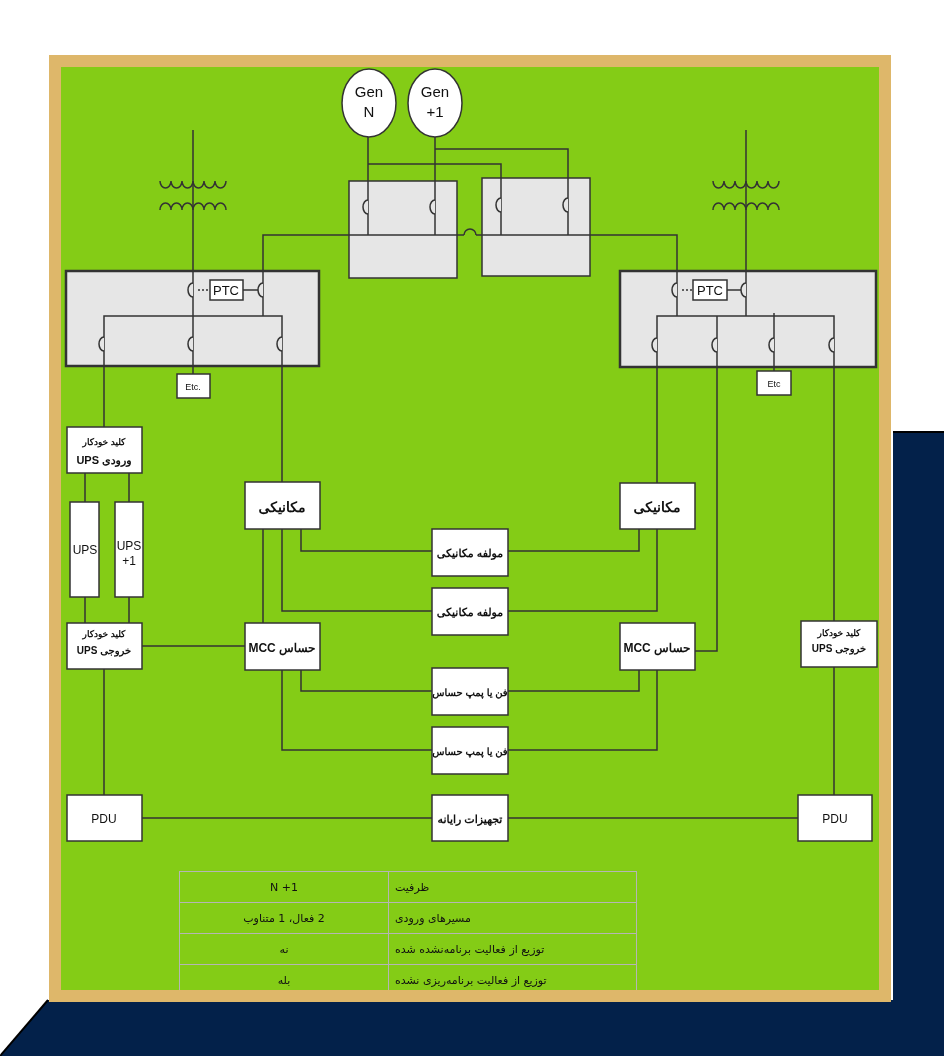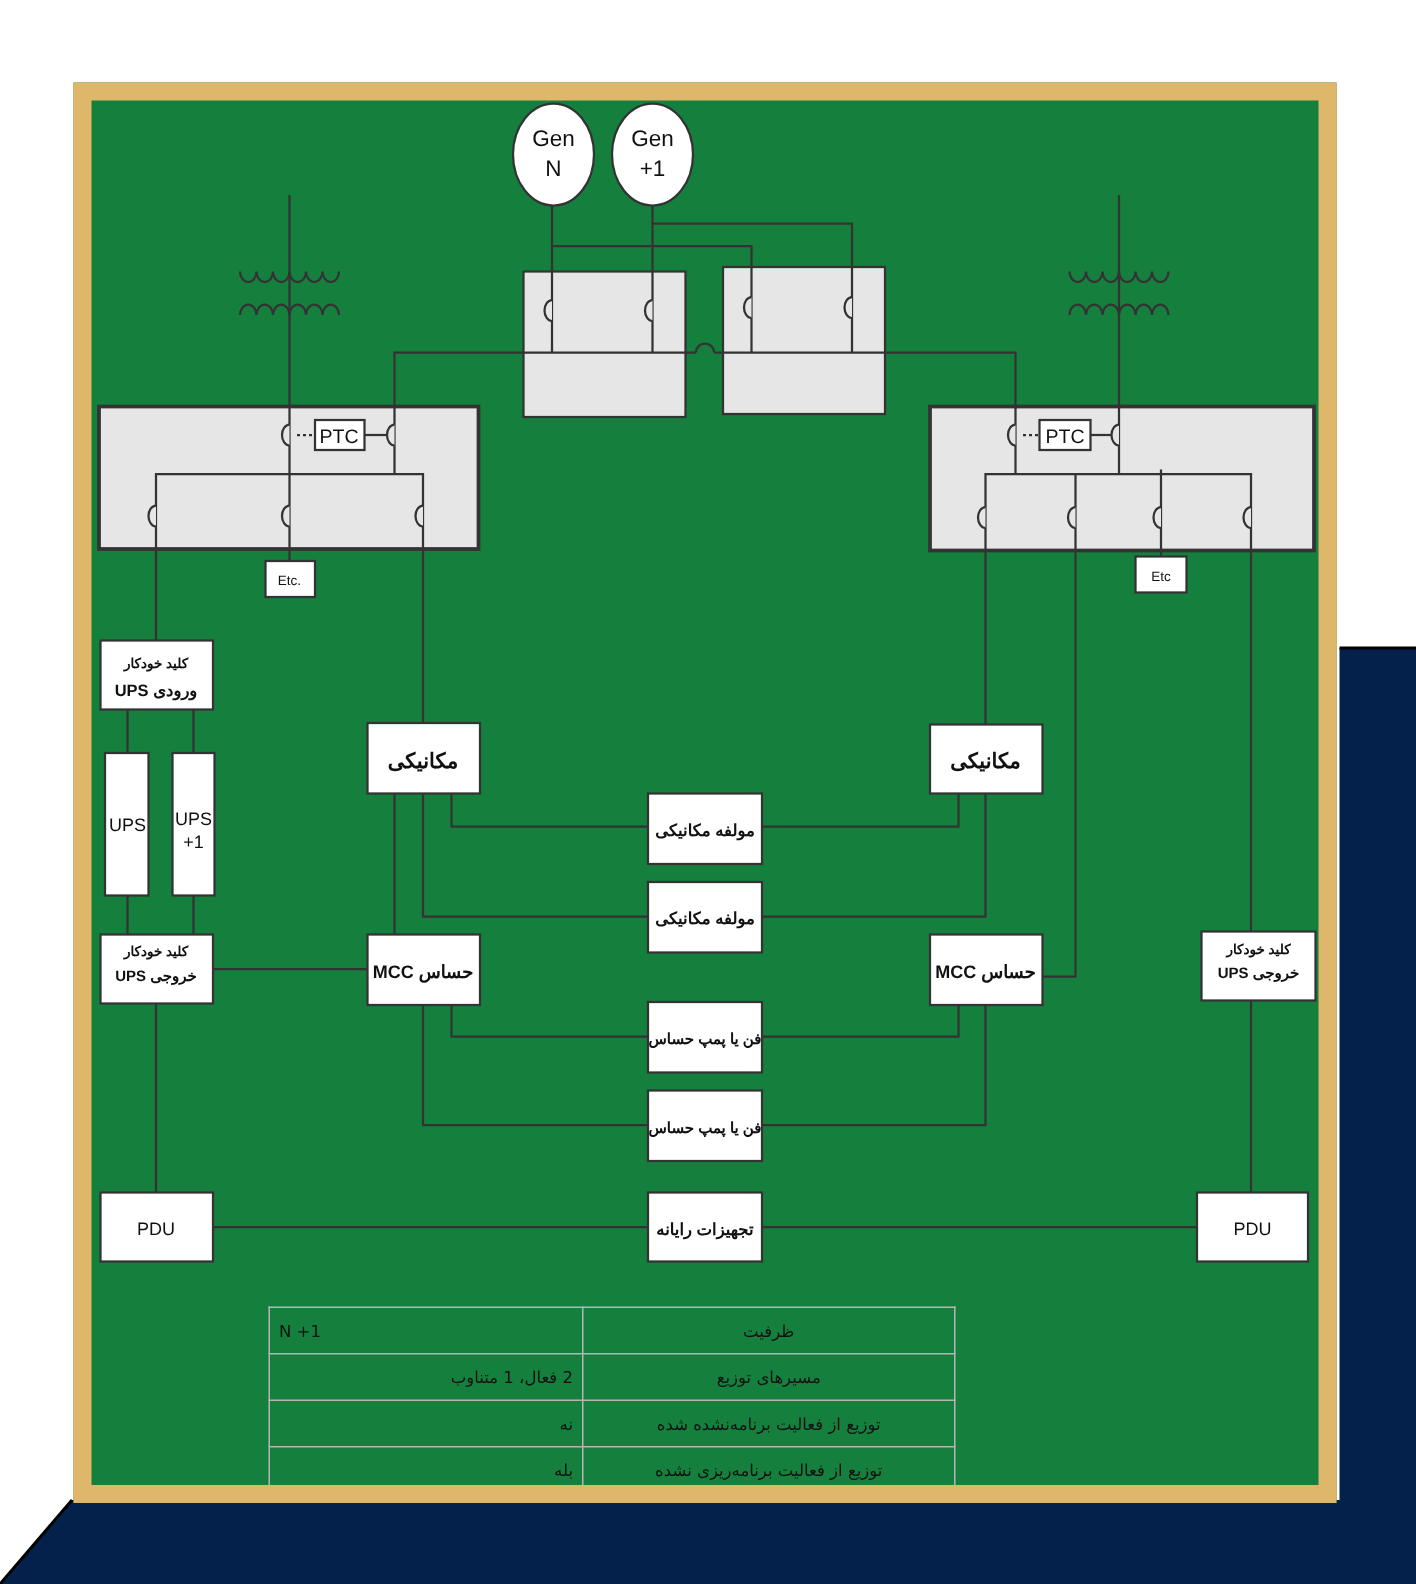--- a/index.html
+++ b/index.html
@@ -13,36 +13,36 @@
       background: #03214a;
       clip-path: polygon(48px 1000px, 893px 1000px, 893px 432px, 944px 432px, 944px 1056px, 0px 1056px);
     }
     .navy-edge {
       position: absolute; left: 0; top: 0; width: 944px; height: 1056px;
       pointer-events: none;
     }
     .frame {
       position: absolute; left: 49px; top: 55px; width: 818px; height: 923px;
       border: 12px solid #deb76a;
-      background: #15803d;
+      background: #84cc16;
       overflow: hidden;
     }
     .diagram-svg { position: absolute; left: -61px; top: -67px; }
     .diagram-svg text { font-family: "Liberation Sans", sans-serif; fill: #111; }
     .lbl-ar { font-family: "DejaVu Sans", sans-serif; font-weight: bold; }
     .spec-table {
       position: absolute; left: 118px; top: 804px; width: 458px;
       border-collapse: collapse; direction: rtl;
       font-family: "DejaVu Sans", sans-serif; font-size: 11px; color: #111;
     }
     .spec-table td {
       border: 1.5px solid #b5b5b5; height: 30px; padding: 0 6px;
     }
-    .spec-table td.key { text-align: center; width: 235px; }
-    .spec-table td.val { }
+    .spec-table td.key { text-align: left; width: 235px; }
+    .spec-table td.val { text-align: center; }
   </style>
 </head>
 <body>
 
 <div class="navy-block"></div>
 <svg class="navy-edge" width="944" height="1056">
   <line x1="48" y1="1000" x2="0" y2="1056" stroke="#000" stroke-width="2"></line>
   <line x1="893" y1="432" x2="944" y2="432" stroke="#000" stroke-width="2"></line>
 </svg>
 
@@ -200,21 +200,21 @@
     <text x="835" y="823" text-anchor="middle" font-size="12" stroke="none">PDU</text>
   </svg>
 
   <table class="spec-table">
     <tbody>
       <tr>
         <td class="key">ظرفیت</td>
         <td class="val" dir="ltr">N +1</td>
       </tr>
       <tr>
-        <td class="key">مسیرهای توزیع</td>
+        <td class="key">مسیرهای ورودی</td>
         <td class="val">2 فعال، 1 متناوب</td>
       </tr>
       <tr>
         <td class="key">توزیع از فعالیت برنامه‌نشده شده</td>
         <td class="val">نه</td>
       </tr>
       <tr>
         <td class="key">توزیع از فعالیت برنامه‌ریزی نشده</td>
         <td class="val">بله</td>
       </tr>

